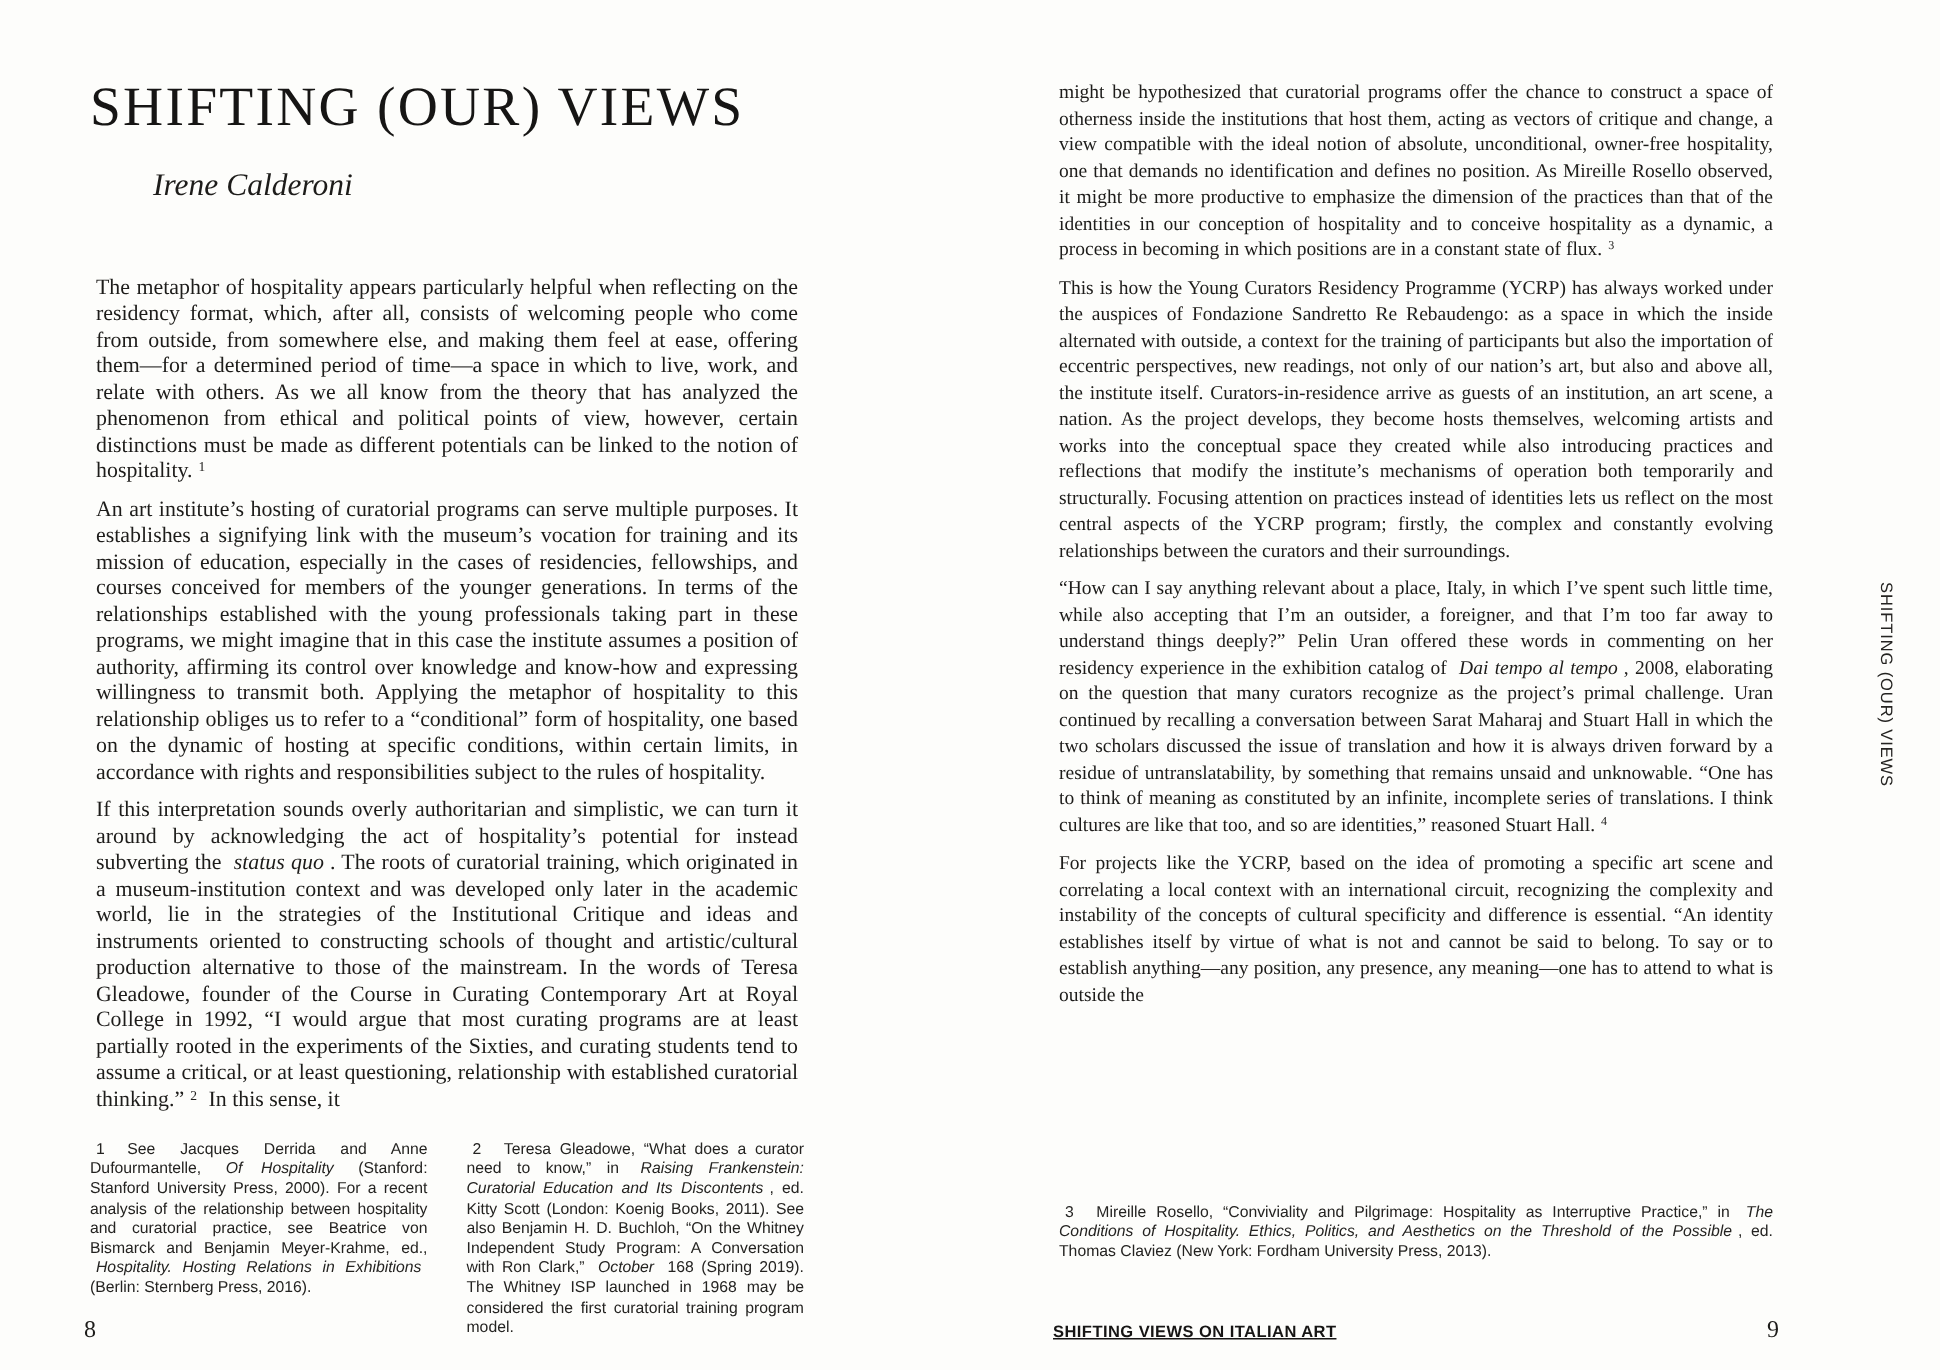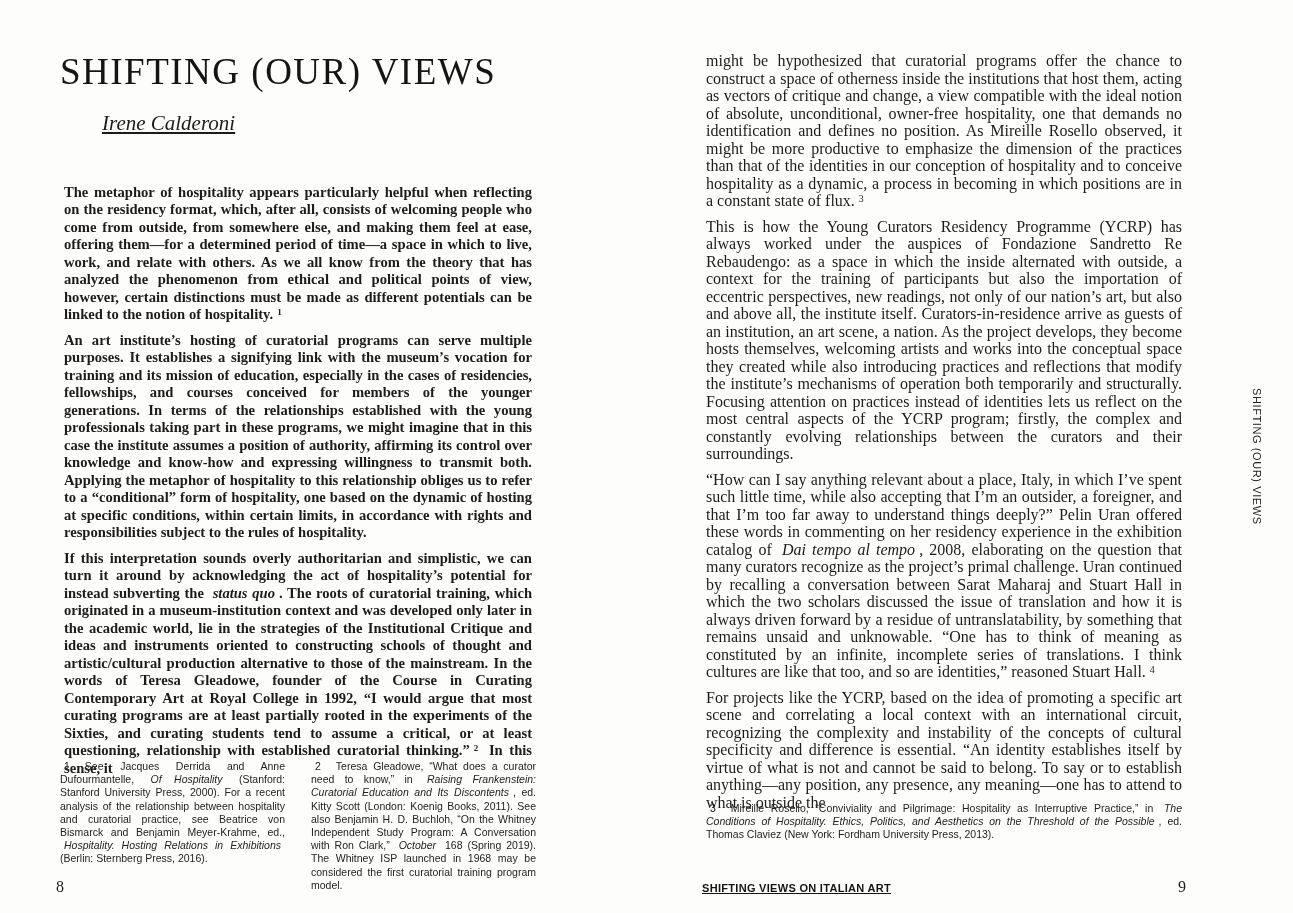--- a/index.html
+++ b/index.html
@@ -20,37 +20,36 @@
     font-size: 37px;
     letter-spacing: 1.5px;
     line-height: 1.1;
     color: #161514;
   }
   .author {
     font-style: italic;
     font-size: 21px;
     margin: 10px 0 16px 42px;
     color: #1d1c1a;
-    text-decoration: underline;
   }
   .body-text {
     margin-top: 36px;
     font-size: 14.6px;
     line-height: 17.5px;
     text-align: justify;
     hyphens: auto;
     -webkit-hyphens: auto;
   }
-  .body-text p { margin: 0; font-weight: bold; }
+  .body-text p { margin: 0; }
   sup { font-size: 0.62em; line-height: 0; position: relative; top: -0.45em; vertical-align: baseline; }
 
   
   .page-right-body {
     position: absolute; left: 690px; top: 36px; width: 492px;
-    font-size: 16px; line-height: 17.5px;
+    font-size: 13px; line-height: 17.5px;
     text-align: justify; hyphens: auto; -webkit-hyphens: auto;
   }
   .page-right-body p { margin: 0; }
 
   
   .footnotes {
     position: absolute;
     display: flex; gap: 18px;
     width: 492px;
     font-family: "Liberation Sans", sans-serif;

